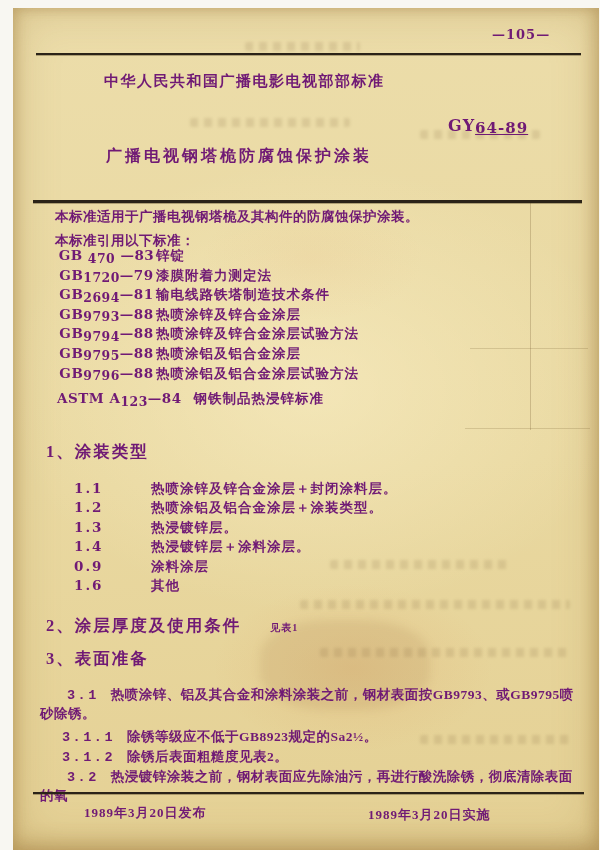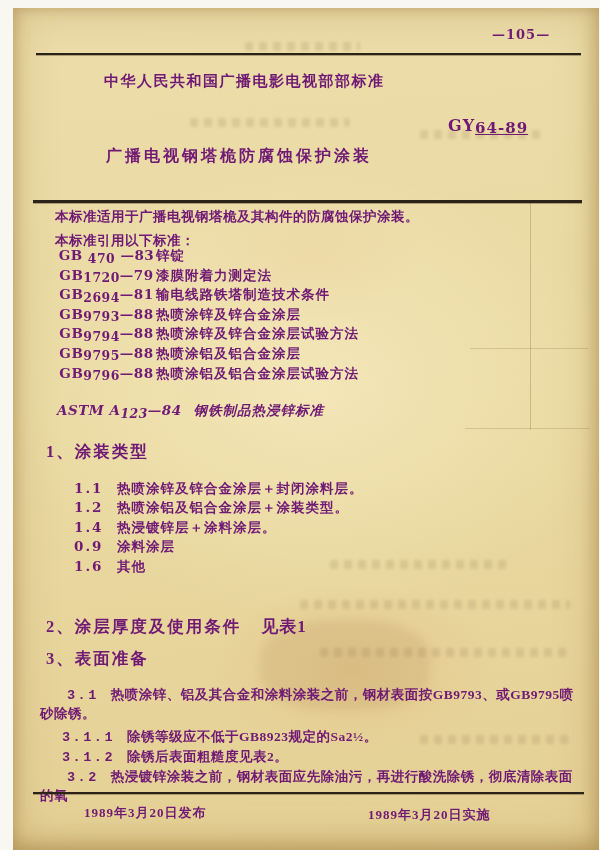--- a/index.html
+++ b/index.html
@@ -31,25 +31,25 @@
   .code{font-size:16px;letter-spacing:1px;font-family:"DejaVu Serif","Liberation Serif",serif;}
   .code .dg{position:relative;top:2px;font-size:0.94em;text-decoration:underline;}
   .title{font-size:16px;letter-spacing:3px;}
   .body-line{font-size:13.5px;letter-spacing:0.5px;}
   .reflist{position:absolute;left:57px;top:246px;font-size:13.5px;line-height:19.6px;letter-spacing:0.5px;}
   .refrow{display:flex;text-align:center;}
   .refcode{min-width:99px;font-family:"DejaVu Serif","Liberation Serif",serif;letter-spacing:0.5px;}
   .refcode .dg{position:relative;top:2.5px;font-size:0.92em;}
   .refname{letter-spacing:1px;}
   .sec-head{font-size:16.5px;letter-spacing:2px;}
-  .sec-note{font-size:17px;letter-spacing:1px;margin-left:20px;}
+  .sec-note{font-size:10px;letter-spacing:1px;margin-left:29px;}
   .itemlist{position:absolute;left:74px;top:479px;font-size:13.5px;line-height:19.4px;}
   .itemrow{display:flex;}
   .itemnum{min-width:43px;letter-spacing:2px;font-family:"DejaVu Serif","Liberation Serif",serif;}
-  .itemtext{letter-spacing:1px;}
+  .itemtext{letter-spacing:1px;margin-left:34px;}
   .para{position:absolute;font-size:13.5px;letter-spacing:0.5px;line-height:17.5px;}
   .pnum{letter-spacing:2.5px;font-family:Liberation Mono, monospace;margin-right:12px;}
   .wrap{white-space:normal;width:543px;text-indent:27px;}
   .footer-date{font-size:13px;letter-spacing:1px;}
   
   .ghost{position:absolute;pointer-events:none;}
   .g-line-v{width:1px;background:rgba(120,95,50,0.28);}
   .g-line-h{height:1px;background:rgba(120,95,50,0.22);}
   .g-text{
     background:repeating-linear-gradient(90deg,rgba(120,95,55,0.20) 0 8px,transparent 8px 14px);
@@ -111,35 +111,39 @@
           <span class="refname">热喷涂锌及锌合金涂层试验方法</span>
         </div>
       <div class="refrow">
           <span class="refcode"><span>GB</span><span class="dg">9795</span><span>—88</span></span>
           <span class="refname">热喷涂铝及铝合金涂层</span>
         </div>
       <div class="refrow">
           <span class="refcode"><span>GB</span><span class="dg">9796</span><span>—88</span></span>
           <span class="refname">热喷涂铝及铝合金涂层试验方法</span>
         </div>
-      <div class="refrow" style="margin-top:18px;font-style:italic;">
+      <div class="refrow" style="margin-top:6px;">
           <span class="refcode"><span>ASTM A</span><span class="dg">123</span><span>—84</span></span>
           <span class="refname" style="margin-left:12px;">钢铁制品热浸锌标准</span>
         </div>
     </div>
 
     <div class="abs sec-head" style="left:46px;top:441px;">1、涂装类型</div>
     <div class="itemlist">
       <div class="itemrow">
           <span class="itemnum">1.1</span>
           <span class="itemtext">热喷涂锌及锌合金涂层＋封闭涂料层。</span>
         </div>
       <div class="itemrow">
           <span class="itemnum">1.2</span>
           <span class="itemtext">热喷涂铝及铝合金涂层＋涂装类型。</span>
+        </div>
+      <div class="itemrow">
+          <span class="itemnum">1.3</span>
+          <span class="itemtext">热浸镀锌层。</span>
         </div>
       <div class="itemrow">
           <span class="itemnum">1.4</span>
           <span class="itemtext">热浸镀锌层＋涂料涂层。</span>
         </div>
       <div class="itemrow">
           <span class="itemnum">0.9</span>
           <span class="itemtext">涂料涂层</span>
         </div>
       <div class="itemrow">

